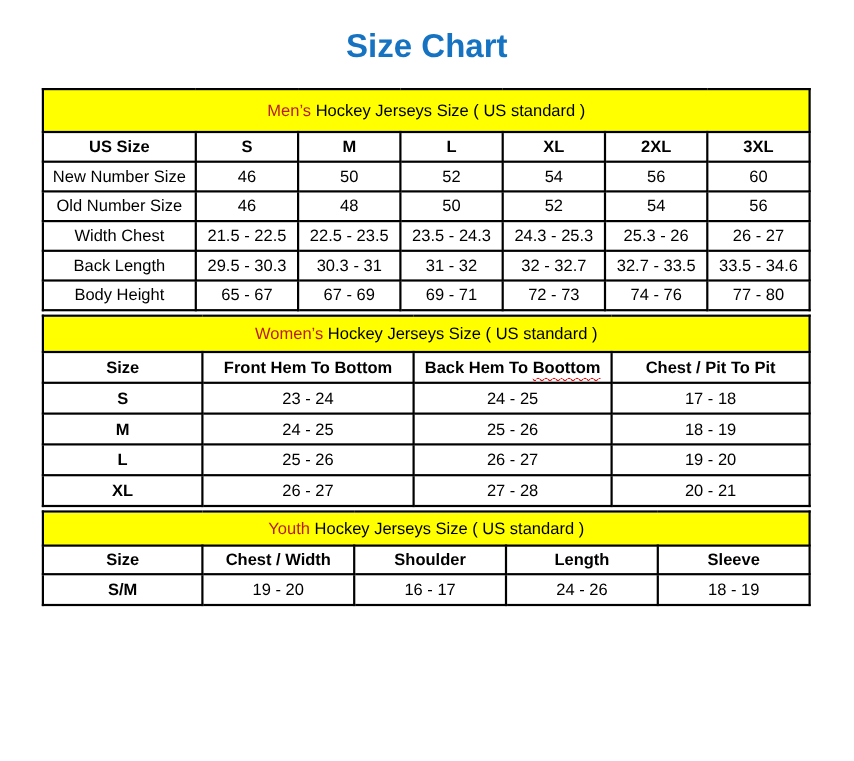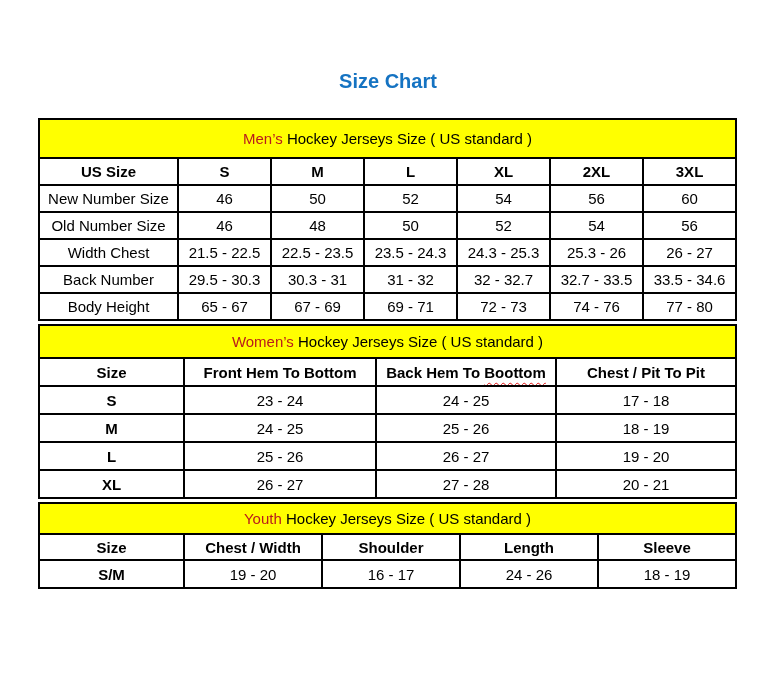--- a/index.html
+++ b/index.html
@@ -11,23 +11,23 @@
   }
   .page {
     position: relative;
     width: 776px;
     height: 692px;
     background: #ffffff;
     overflow: hidden;
   }
   .title {
     margin: 0;
-    padding-top: 64px;
+    padding-top: 26px;
     text-align: center;
-    font-size: 20px;
+    font-size: 30px;
     line-height: 34px;
     font-weight: bold;
     color: #1573C2;
   }
   table.chart {
     border-collapse: collapse;
     table-layout: fixed;
     width: 697px;
     margin-left: 38px;
   }
@@ -123,21 +123,21 @@
       <tr class="data">
         <td class="rowlabel">Width Chest</td>
         <td>21.5 - 22.5</td>
         <td>22.5 - 23.5</td>
         <td>23.5 - 24.3</td>
         <td>24.3 - 25.3</td>
         <td>25.3 - 26</td>
         <td>26 - 27</td>
       </tr>
       <tr class="data">
-        <td class="rowlabel">Back Number</td>
+        <td class="rowlabel">Back Length</td>
         <td>29.5 - 30.3</td>
         <td>30.3 - 31</td>
         <td>31 - 32</td>
         <td>32 - 32.7</td>
         <td>32.7 - 33.5</td>
         <td>33.5 - 34.6</td>
       </tr>
       <tr class="data">
         <td class="rowlabel">Body Height</td>
         <td>65 - 67</td>

